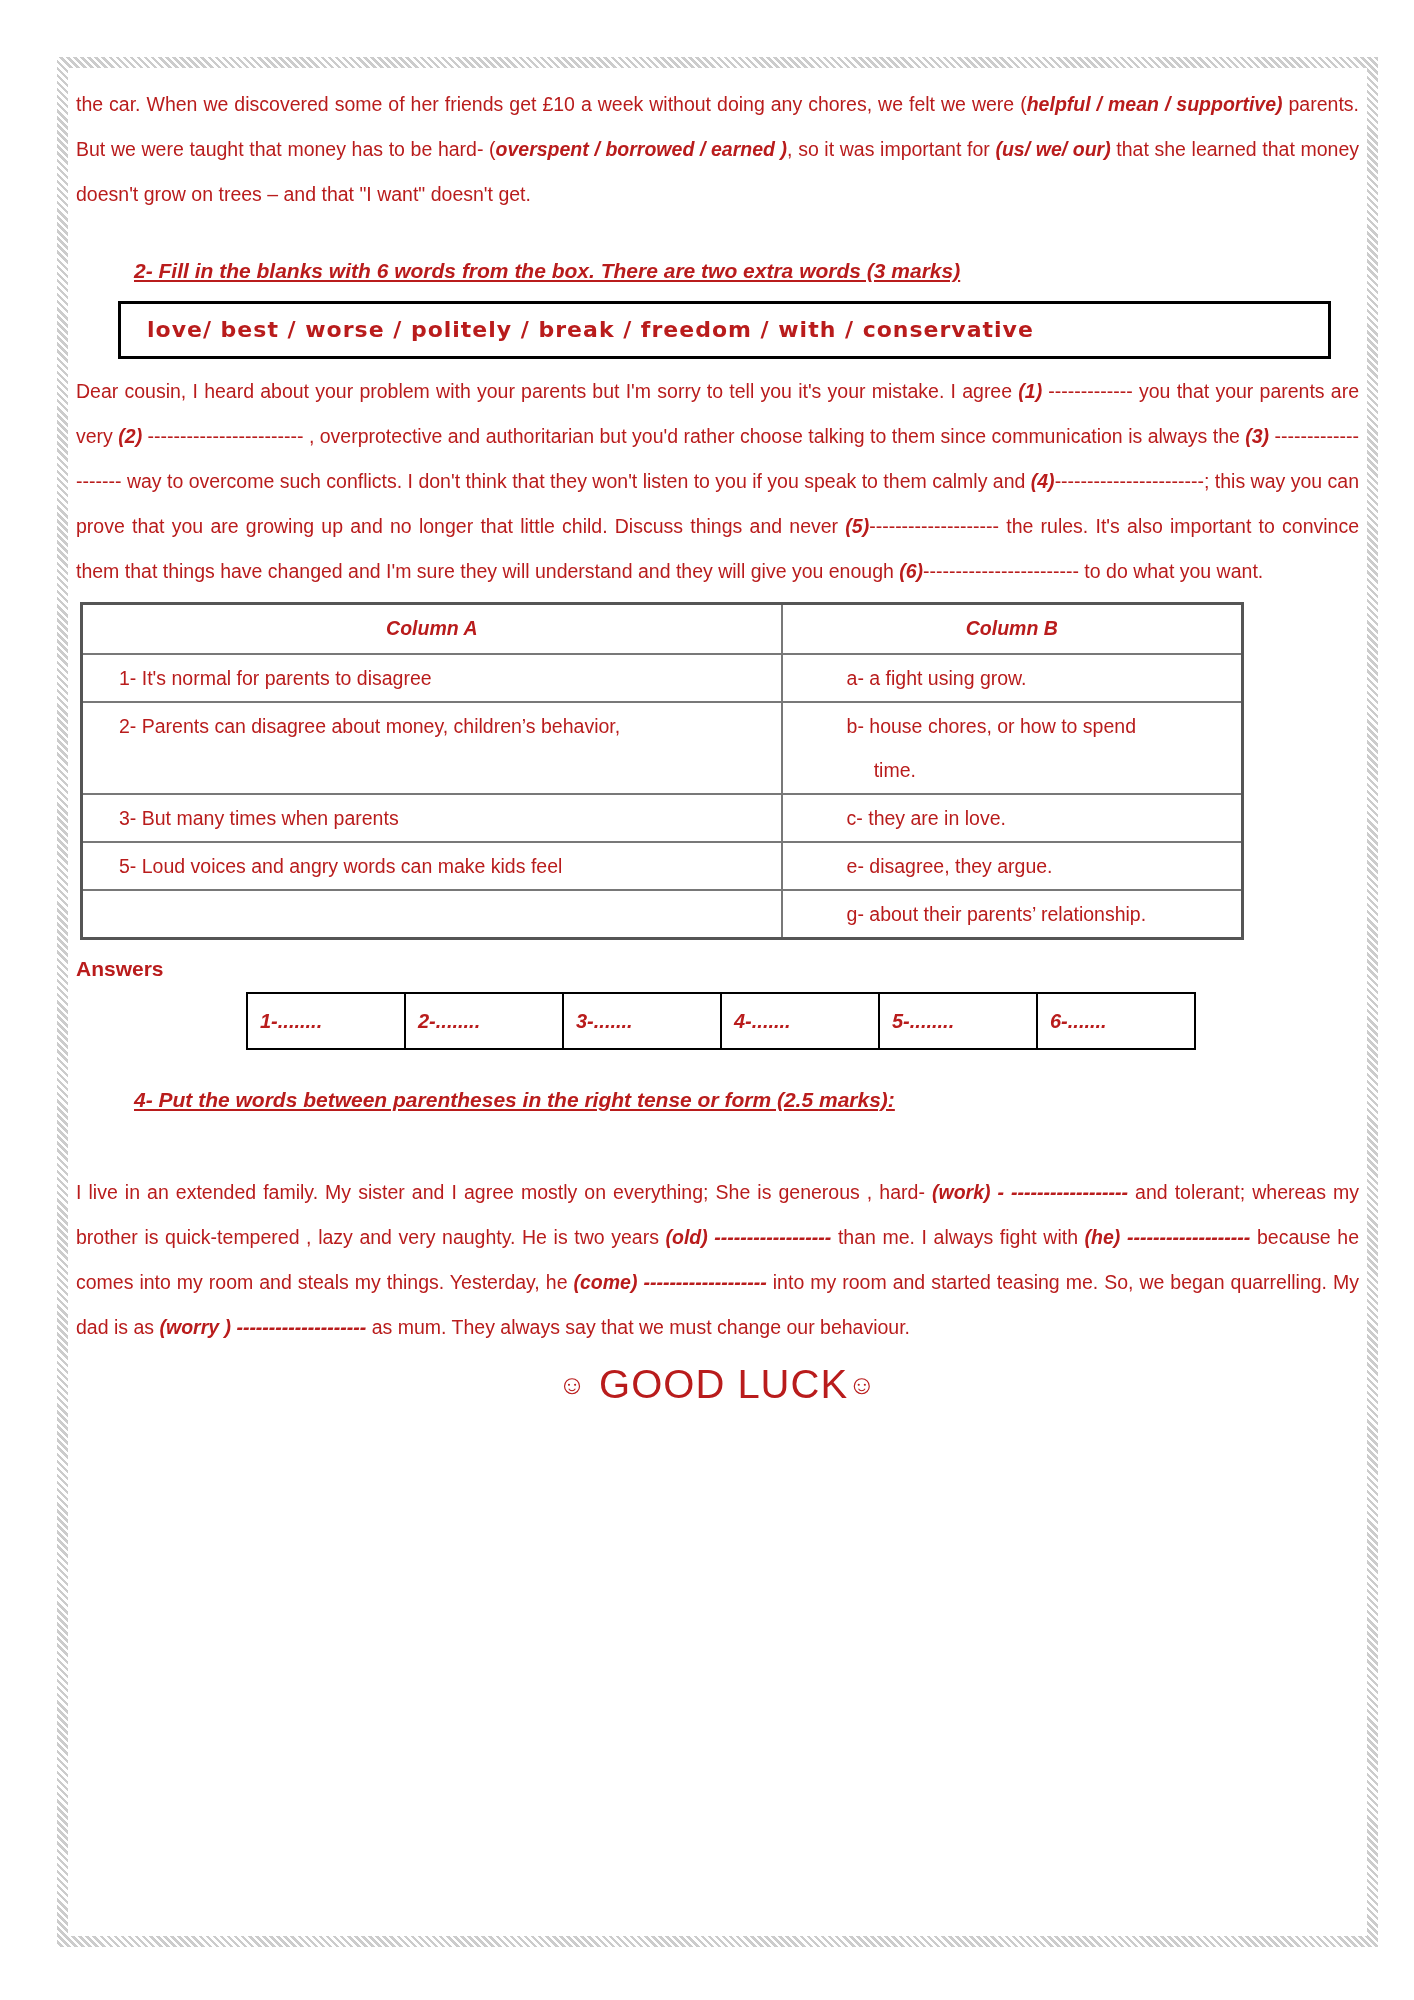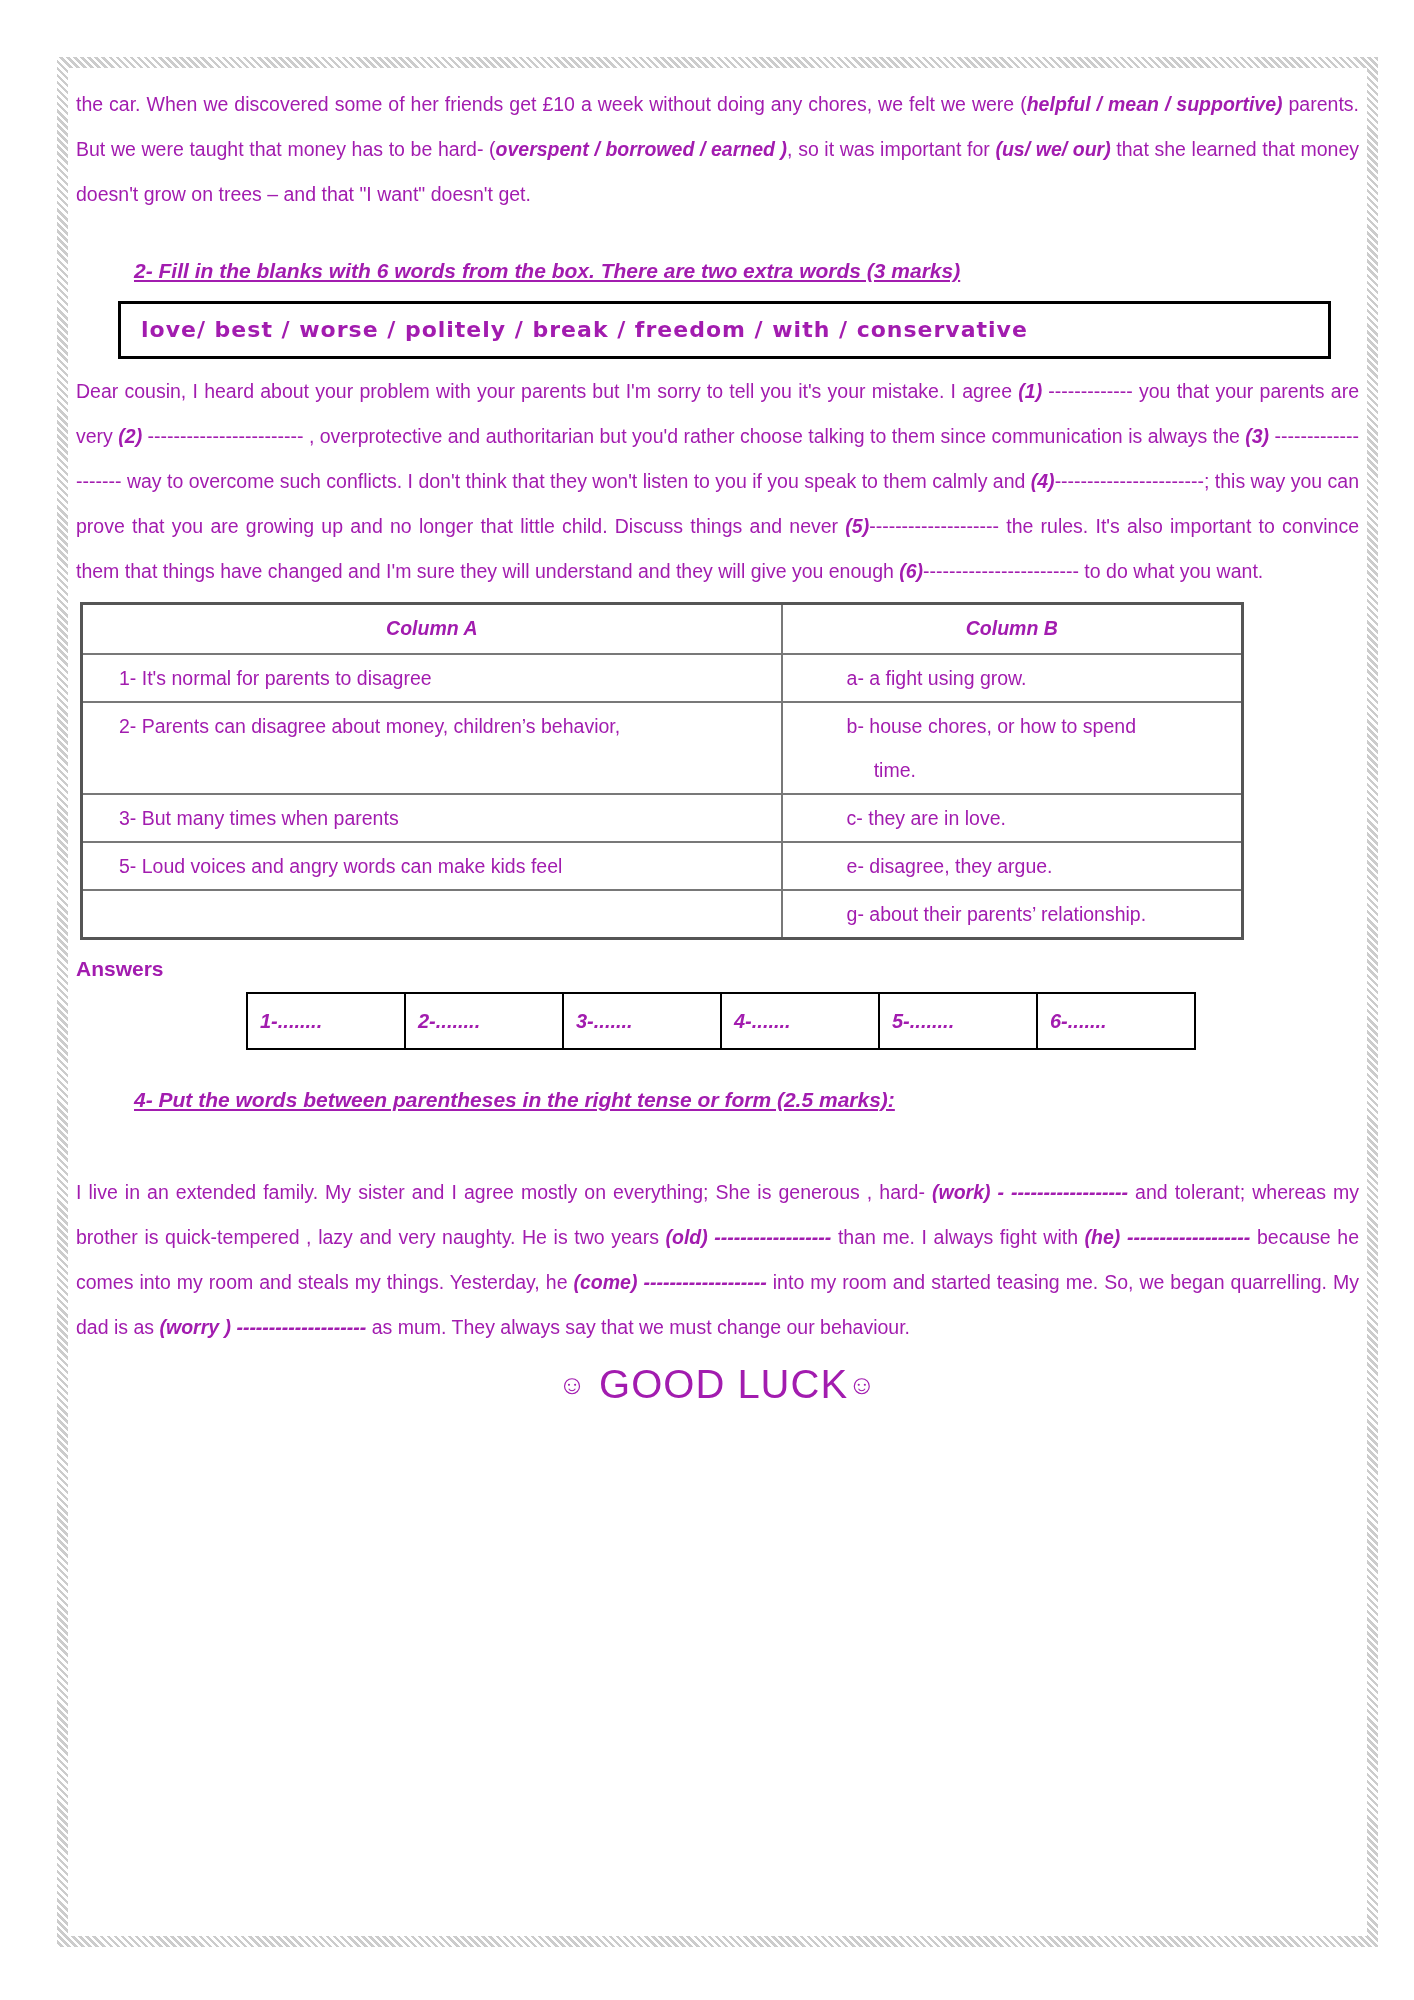--- a/index.html
+++ b/index.html
@@ -1,32 +1,32 @@
 <!DOCTYPE html>
 <html><head>
 <meta charset="utf-8">
 <style>
   html,body{margin:0;padding:0;background:#ffffff;}
   .page{position:relative;width:1414px;height:2000px;background:#ffffff;overflow:hidden;
-        font-family:"Liberation Sans", sans-serif;color:#a21caf;}
+        font-family:"Liberation Sans", sans-serif;color:#b91c1c;}
   .frame{position:absolute;left:57px;top:57px;width:1283px;height:1868px;box-sizing:content-box;
          border:11px solid transparent;
          border-image:repeating-linear-gradient(45deg,#ffffff 0 2.5px,#cccccc 2.5px 5px) 11;
          background:#ffffff;padding:0 8px;}
   .p{font-size:19.5px;line-height:45px;text-align:justify;margin:0;}
   .p1{margin-top:14px;}
   .p2{margin-top:10px;}
   .p4{margin-top:56px;}
   .bi{font-weight:bold;font-style:italic;}
   .h{font-weight:bold;font-style:italic;text-decoration:underline;font-size:21px;
      line-height:28px;margin:0 0 0 58px;}
   .h2{margin-top:40px;}
   .h3{margin-top:104px;}
   .h4{margin-top:36px;}
-  .wordbox{border:3px solid #000;margin:16px 28px 0 42px;padding:10px 20px;
+  .wordbox{border:3px solid #000;margin:16px 28px 0 42px;padding:10px 26px;
            font-family:"DejaVu Sans", sans-serif;font-weight:bold;font-size:22px;
            letter-spacing:1px;line-height:32px;}
   table.match{border-collapse:collapse;width:1164px;margin:8px 0 0 4px;border:3px solid #555;}
   table.match th,table.match td{border:2px solid #787878;font-size:19.5px;line-height:44px;
            vertical-align:top;font-weight:normal;}
   table.match th{font-weight:bold;font-style:italic;text-align:center;height:46px;}
   td.colA{width:60.3%;padding:1px 8px 1px 36px;}
   td.colB{width:39.7%;padding:1px 6px 1px 64px;white-space:pre-wrap;}
   .answers-label{font-weight:bold;font-size:21px;line-height:26px;margin:16px 0 0 0;}
   table.ans{border-collapse:collapse;margin:10px 0 0 170px;border:2px solid #000;}

